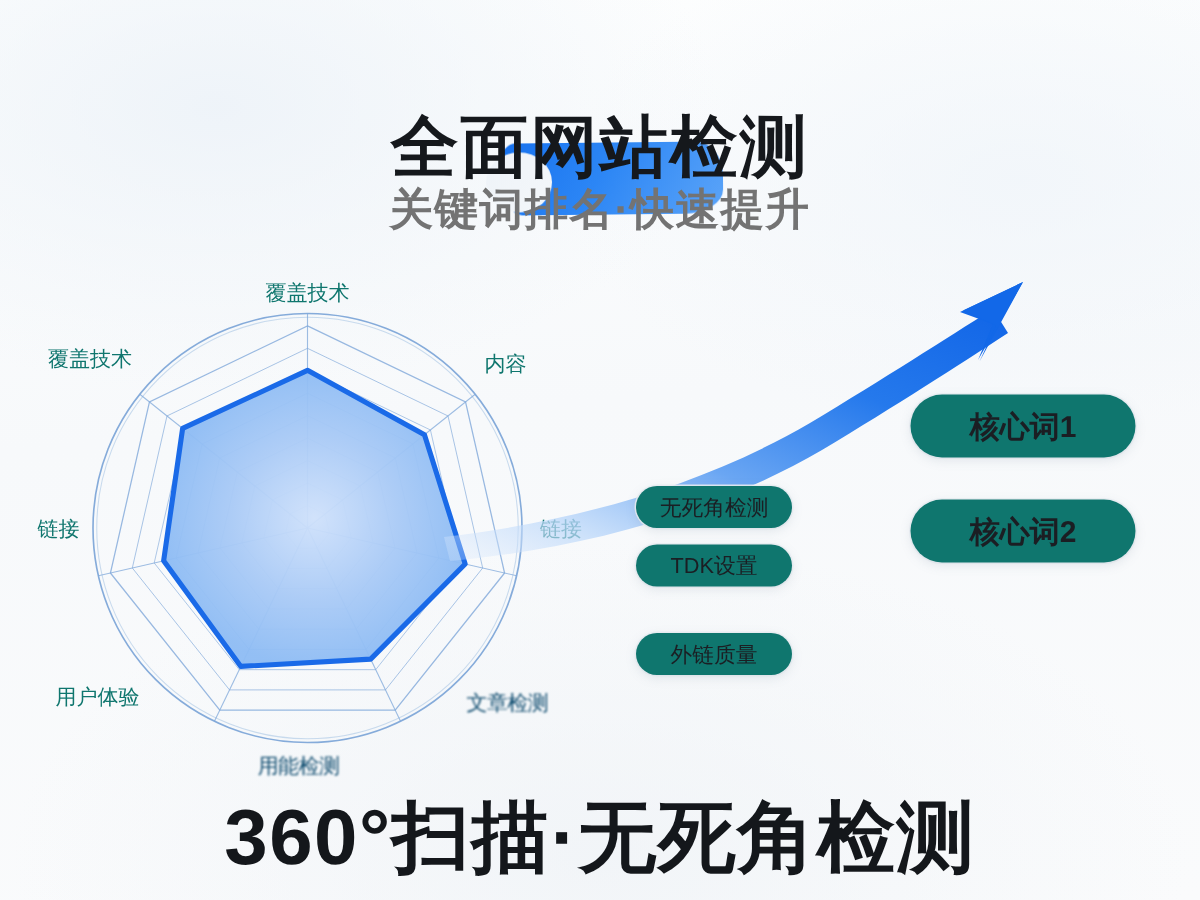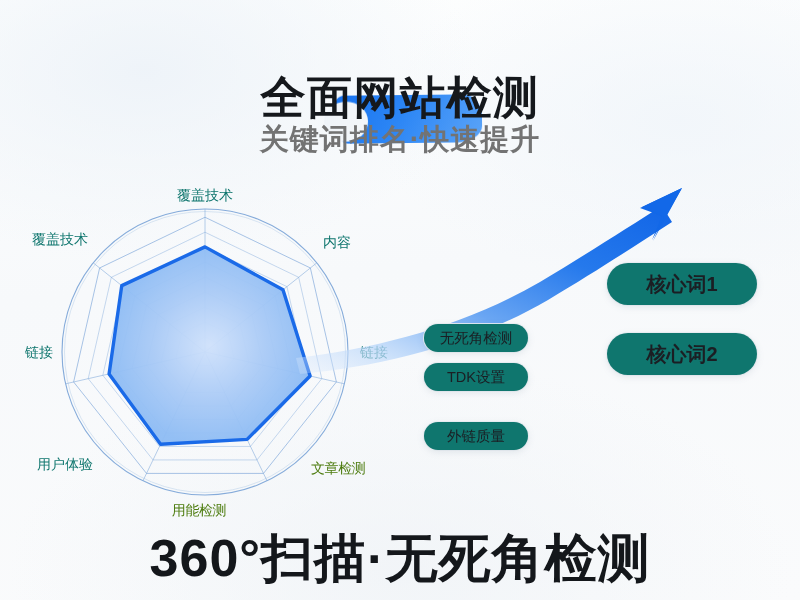--- a/index.html
+++ b/index.html
@@ -63,21 +63,21 @@
   }
 
   
   #radar-block { position:absolute; left:20px; top:190px; width:400px; height:320px; }
   #radar-svg { position:absolute; left:0; top:0; }
   .radar-label {
     position:absolute;
     font-size:14px; color:#0f766e; font-weight:500;
     white-space:nowrap;
   }
-  .radar-label.blurry { color:#4d7c0f; filter:blur(.55px); letter-spacing:-.4px; }
+  .radar-label.blurry { color:#0c4a6e; filter:blur(.55px); letter-spacing:-.4px; }
 
   
   #arrow-svg { position:absolute; left:290px; top:178px; }
 
   
   .pill {
     position:absolute;
     background:#0f766e;
     border-radius:18px;
     box-shadow:0 2px 7px rgba(120,135,155,.17), 0 0 0 1px rgba(235,239,244,.9);

